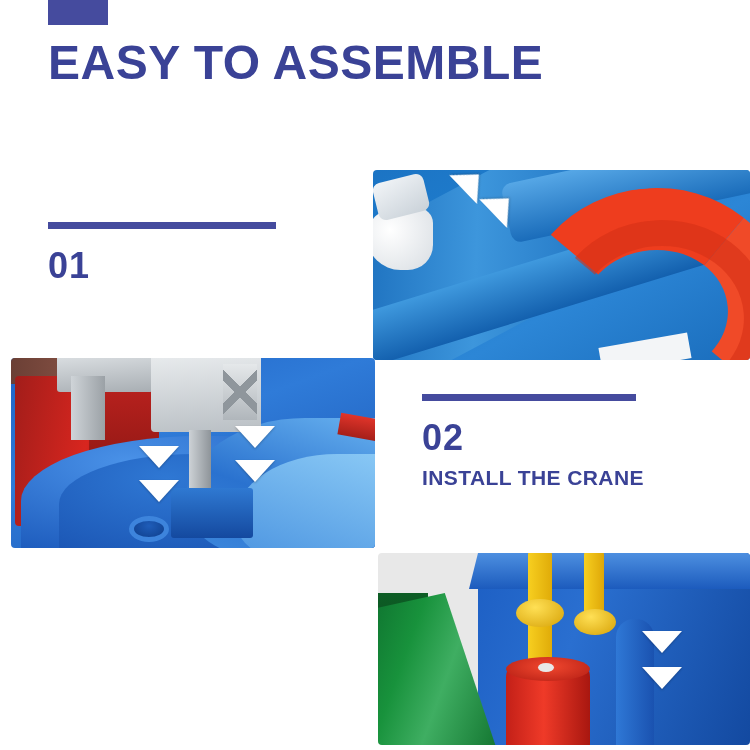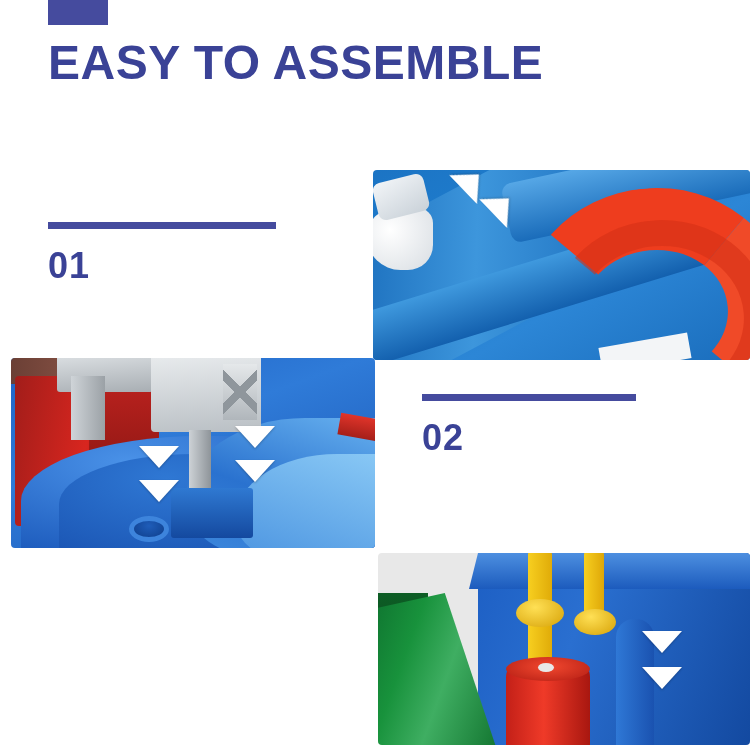--- a/index.html
+++ b/index.html
@@ -345,20 +345,21 @@
   <div class="page-title">EASY TO ASSEMBLE</div>
 
   <div class="step" id="step-01">
     <div class="step-rule"></div>
     <div class="step-number">01</div>
   </div>
 
   <div class="step" id="step-02">
     <div class="step-rule"></div>
     <div class="step-number">02</div>
+    <div class="step-label">INSTALL THE CRANE</div>
   </div>
 
 
   <div class="photo" id="photo-track">
     <div class="rail-a"></div>
     <div class="rail-c"></div>
     <div class="rail-b"></div>
     <div class="white-part"></div>
     <div class="white-part2"></div>
     <div class="red-curve"></div>

